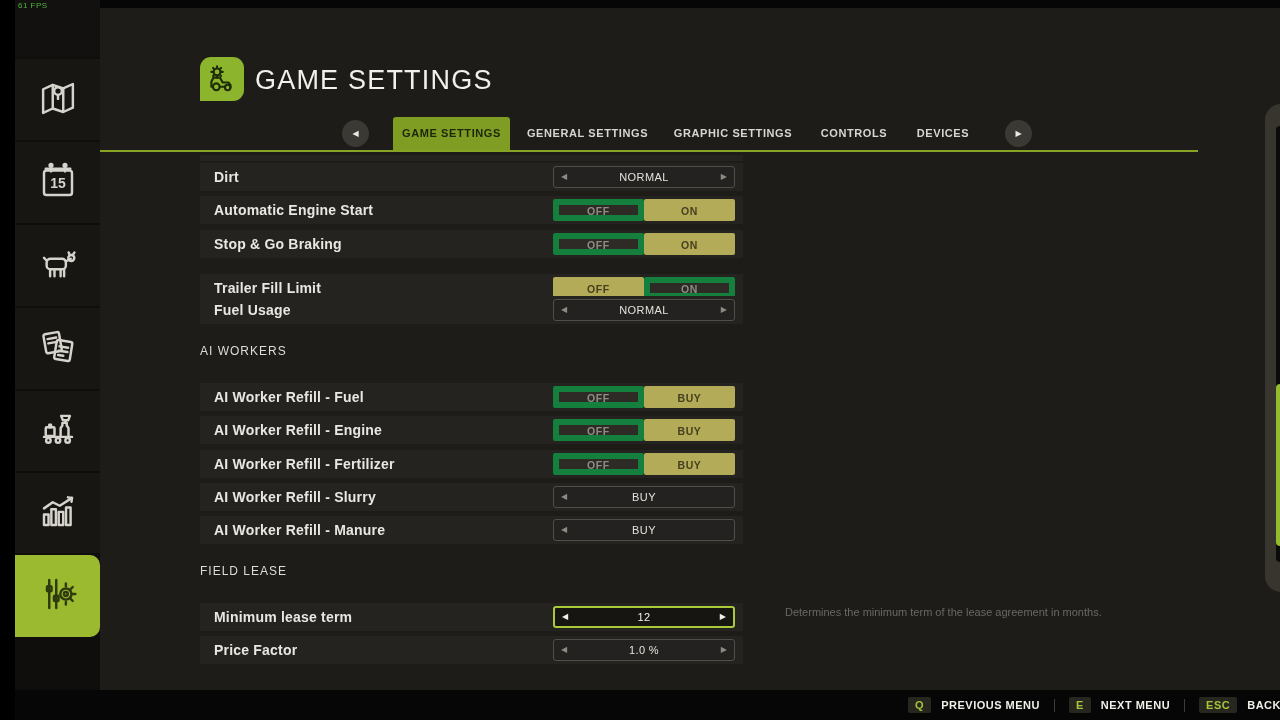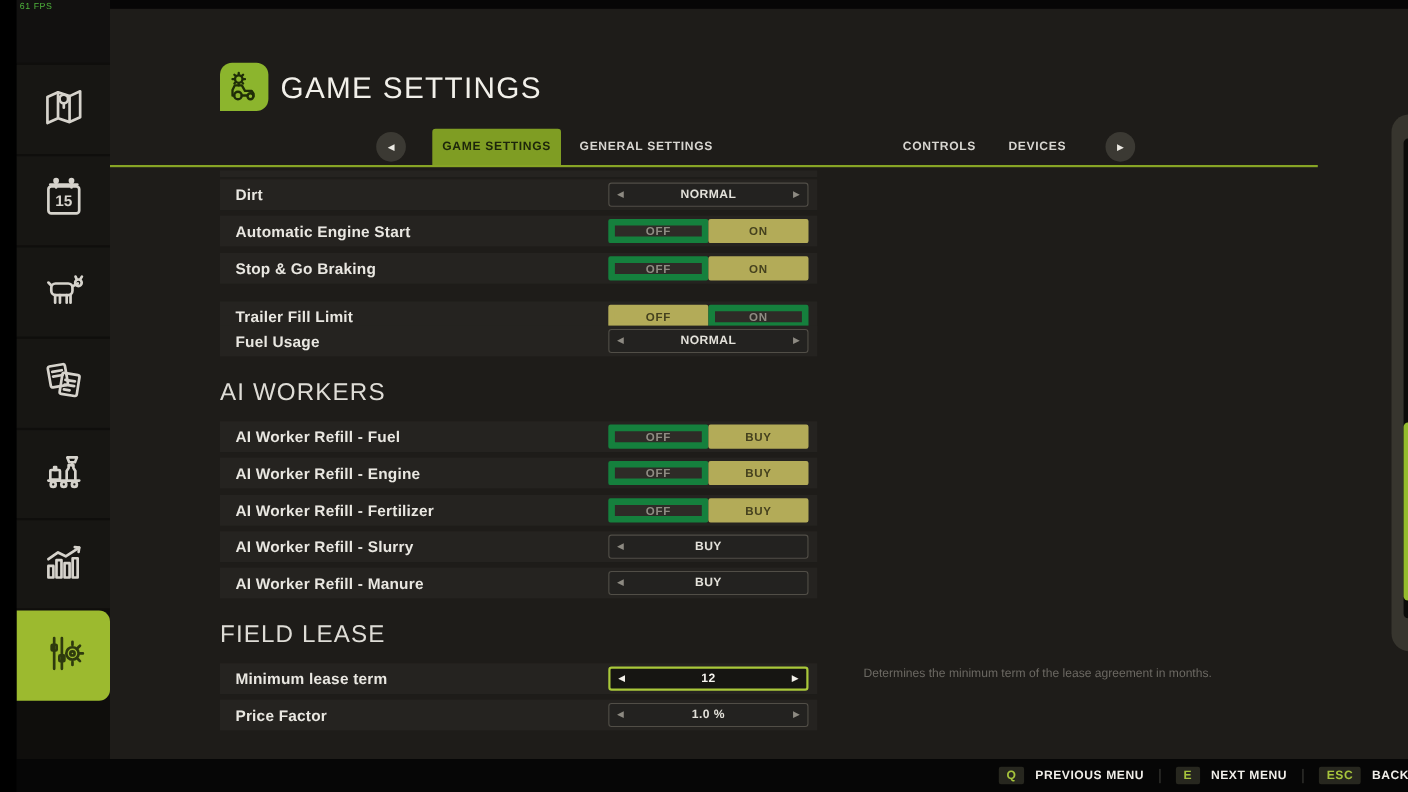--- a/index.html
+++ b/index.html
@@ -44,29 +44,29 @@
   .ctrl{position:absolute;left:353px;top:3px;width:182px;height:22px;}
 
   .toggle{display:flex;width:100%;height:100%;}
   .tbtn{flex:1;border:6px solid #15803d;background:#2e2b27;color:#8f8c83;
         font-family:"Liberation Sans",sans-serif;font-size:10.5px;font-weight:bold;letter-spacing:.6px;
         border-radius:2px;padding:0;cursor:pointer;}
   .tbtn.on{background:#b3ab58;border-color:#b3ab58;color:#45411e;}
 
   .selector{position:relative;width:180px;height:20px;border:1px solid #514e47;border-radius:3px;
             background:#232220;display:flex;align-items:center;justify-content:center;cursor:pointer;}
-  .selector .selval{font-size:11px;font-weight:bold;color:#e3e1da;letter-spacing:.4px;}
+  .selector .selval{font-size:11px;font-weight:normal;color:#e3e1da;letter-spacing:.4px;}
   .selector .arr{position:absolute;top:0;height:20px;line-height:20px;font-size:8px;color:#8d8a82;cursor:pointer;}
   .selector .arr.left{left:7px;}
   .selector .arr.right{right:7px;}
   .selector.focused{border:2px solid #a9c83a;background:#161512;width:178px;height:18px;}
   .selector.focused .selval{color:#f5f3ee;}
   .selector.focused .arr{color:#f2efe9;line-height:18px;height:18px;}
 
-  .sect-head{position:absolute;left:100px;font-size:22px;color:#dedcd6;letter-spacing:1px;}
+  .sect-head{position:absolute;left:100px;font-size:12px;color:#dedcd6;letter-spacing:1px;}
 
   .help-text{position:absolute;left:685px;top:598px;width:430px;font-size:11px;color:#6b6862;}
 
   
   .scroll-wrap{position:absolute;left:1165px;top:96px;width:40px;height:488px;background:#37352e;border-radius:16px;}
   .scroll-track{position:absolute;left:11px;top:22px;width:8px;height:436px;background:#0b0b09;border-radius:4px;}
   .scroll-thumb{position:absolute;left:0;top:258px;width:8px;height:162px;background:#94bb2d;border-radius:4px;cursor:pointer;}
 
   
   .footer{position:absolute;left:0;top:690px;width:1280px;height:30px;background:#060606;
@@ -193,20 +193,21 @@
           <path d="M10.4 17.5h3.7M5.6 17.5H4.5v-3.5l1.5-3h4.5l2 3.5h4.2l1.3 1.8v1.7h-0.1"></path>
         </svg>
     </div>
     <div class="page-title">GAME SETTINGS</div>
 
     <div class="tab-circle" style="left:242px;">
       <span>◀</span>
     </div>
     <div class="tab active" style="left:293px;width:117px;">GAME SETTINGS</div>
     <div class="tab" style="left:420px;width:135px;">GENERAL SETTINGS</div>
+    <div class="tab" style="left:565px;width:136px;">GRAPHIC SETTINGS</div>
     <div class="tab" style="left:713px;width:82px;">CONTROLS</div>
     <div class="tab" style="left:802px;width:82px;">DEVICES</div>
     <div class="tab-circle" style="left:905px;">
       <span>▶</span>
     </div>
     <div class="tab-underline"></div>
 
     <div class="srow" style="top:147px;height:6px;"></div>
 
     <div class="srow" style="top:155px;">

